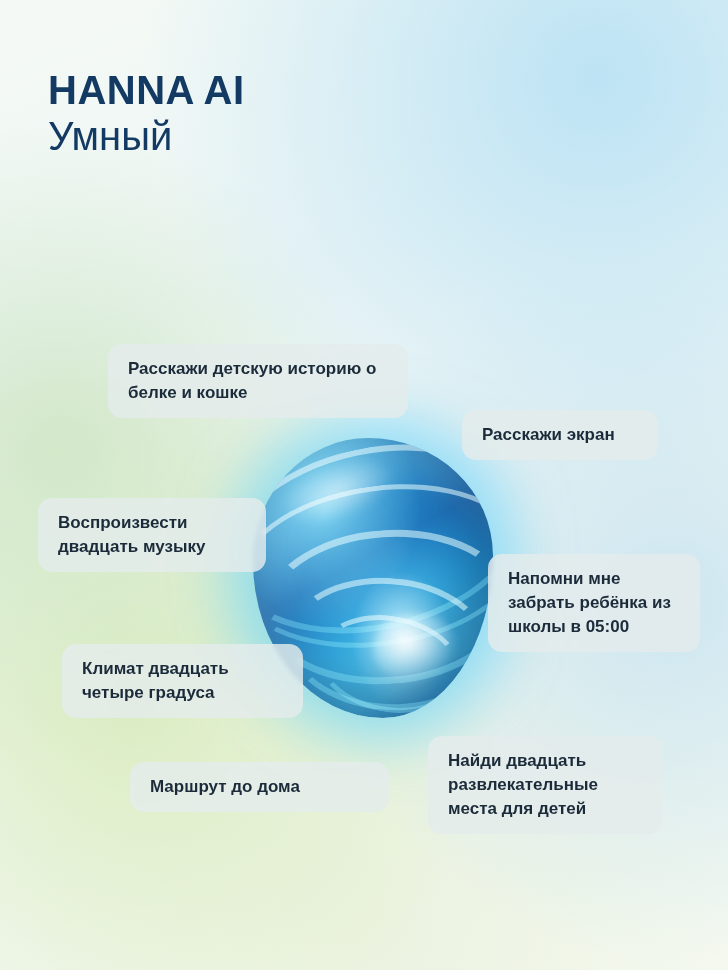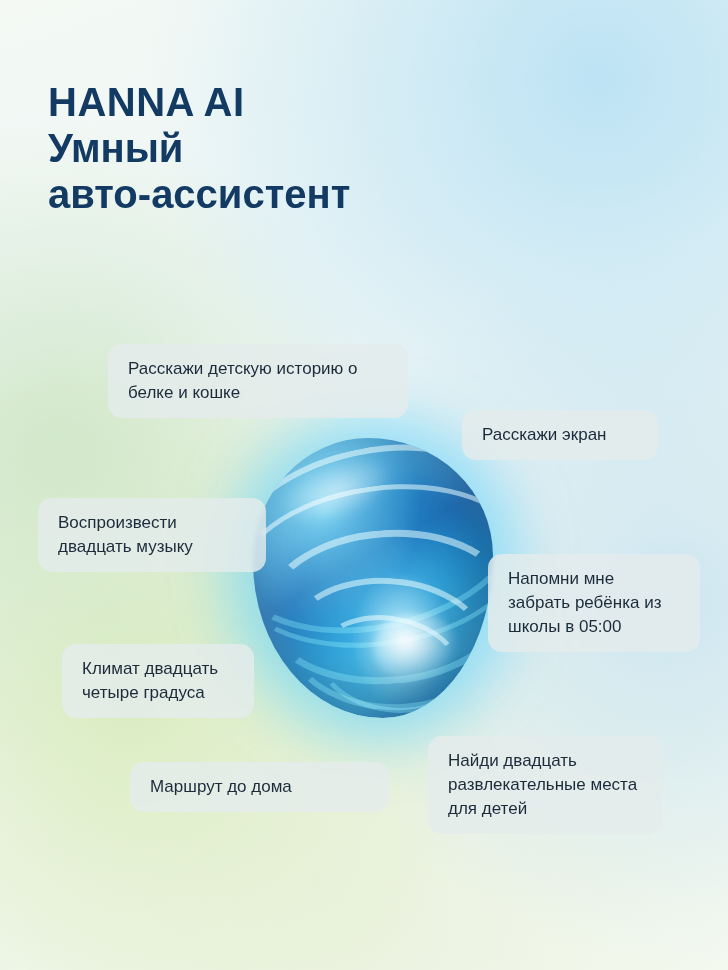--- a/index.html
+++ b/index.html
@@ -25,34 +25,34 @@
       radial-gradient(circle at 18% 72%, rgba(216, 236, 186, 0.85) 0%, rgba(216, 236, 186, 0.0) 40%),
       radial-gradient(circle at 92% 62%, rgba(196, 226, 240, 0.8) 0%, rgba(196, 226, 240, 0.0) 40%),
       radial-gradient(circle at 50% 95%, rgba(232, 240, 216, 0.75) 0%, rgba(232, 240, 216, 0.0) 45%),
       linear-gradient(160deg, #f4f9f4 0%, #eef6f6 30%, #f2f7f3 60%, #f6faf3 100%);
   }
 
   
   .heading {
     position: absolute;
     left: 48px;
-    top: 80px;
+    top: 68px;
     width: 600px;
   }
   .heading .brand {
     font-size: 40px;
     font-weight: bold;
     letter-spacing: 0.5px;
     color: #123a63;
     line-height: 1.12;
     margin: 0;
   }
   .heading .sub {
     font-size: 40px;
-    font-weight: bold;
+    font-weight: normal;
     color: #123a63;
     line-height: 1.15;
     margin: 0;
   }
 
   
   .orb-wrap {
     position: absolute;
     left: 245px;
     top: 430px;
@@ -124,39 +124,39 @@
   .chip {
     position: absolute;
     background: rgba(228, 235, 236, 0.82);
     border-radius: 14px;
     color: #1b2b3a;
     font-size: 17px;
     line-height: 1.42;
     padding: 13px 20px;
     box-sizing: border-box;
     backdrop-filter: blur(2px);
+    font-weight: bold;
   }
 
   .chip-story    { left: 108px; top: 344px; width: 300px; }
   .chip-screen   { left: 462px; top: 410px; width: 196px; }
   .chip-music    { left: 38px;  top: 498px; width: 228px; }
   .chip-remind   { left: 488px; top: 554px; width: 212px; }
-  .chip-climate  { left: 62px;  top: 644px; width: 192px; }
+  .chip-climate  { left: 62px;  top: 644px; width: 241px; }
   .chip-route    { left: 130px; top: 762px; width: 259px; }
   .chip-fun      { left: 428px; top: 736px; width: 234px; }
 </style>
 </head>
 <body>
 
 <div class="poster">
 
   <div class="heading">
     <div class="brand">HANNA AI</div>
     <div class="sub">Умный</div>
-    <div class="sub">авто-ассистент</div>
   </div>
 
   <div class="orb-wrap">
     <div class="orb-glow"></div>
     <div class="orb">
       <div class="swirl s1"></div>
       <div class="swirl s2"></div>
       <div class="swirl s3"></div>
       <div class="swirl s4"></div>
       <div class="swirl s5"></div>

